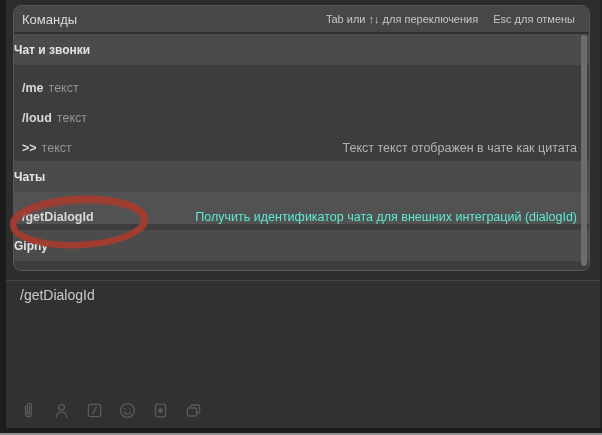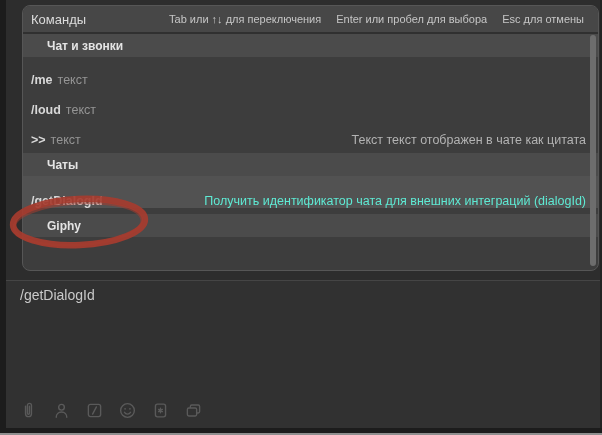--- a/index.html
+++ b/index.html
@@ -6,28 +6,28 @@
   body{font-family:"Liberation Sans",sans-serif;}
   .screen{position:relative;width:602px;height:435px;background:#2d2d2d;overflow:hidden;}
 
   
   .left-edge{position:absolute;left:0;top:0;width:6px;height:100%;background:#1c1c1c;}
   .right-edge{position:absolute;right:0;top:0;width:2px;height:100%;background:#232323;}
   .bottom-strip{position:absolute;left:0;right:0;bottom:2px;height:5px;background:#1c1c1c;}
   .bottom-border{position:absolute;left:0;right:0;bottom:0;height:2px;background:#8f8f8f;}
 
   
-  .palette{position:absolute;left:22px;top:5px;width:577px;height:266px;box-sizing:border-box;
+  .palette{position:absolute;left:13px;top:5px;width:577px;height:266px;box-sizing:border-box;
            background:#3d3d3d;border:1px solid #565656;border-radius:8px;overflow:hidden;}
   .palette-header{height:26px;background:#474747;border-bottom:2px solid #303030;
                   display:flex;align-items:center;padding:0 14px 0 8px;}
   .palette-title{font-size:13px;color:#dcdcdc;}
   .palette-hints{margin-left:auto;display:flex;gap:15px;font-size:11px;color:#c6c6c6;white-space:nowrap;}
-  .section-label{height:23px;background:#4b4b4b;display:flex;align-items:center;
-                 padding:0 24px;font-size:12px;font-weight:bold;color:#e4e4e4;}
+  .section-label{height:31px;background:#4b4b4b;display:flex;align-items:center;
+                 padding:0 0;font-size:12px;font-weight:bold;color:#e4e4e4;}
   .section{margin-top:0;}
   .section + .section{margin-top:6px;}
   .item{height:30px;display:flex;align-items:flex-end;padding:0 12px 0 8px;font-size:12.5px;white-space:nowrap;}
   .item .cmd{font-weight:bold;color:#d8d8d8;}
   .item .arg{color:#959595;margin-left:5px;margin-top:20px;}
   .item .desc{margin-left:auto;color:#b3b3b3;text-align:right;}
   .item.selected{height:32px;background:#525252;}
   .item.selected .desc{color:#5eead4;font-weight:400;}
   .item:not(.selected){height:28px;}
   .section:first-child .item{height:30px;}
@@ -51,21 +51,20 @@
 
 <div class="screen">
   <div class="left-edge"></div>
   <div class="right-edge"></div>
 
   <div class="palette">
     <div class="palette-header">
       <span class="palette-title">Команды</span>
       <span class="palette-hints">
           <span>Tab или ↑↓ для переключения</span>
-          <span>Enter или пробел для выбора</span>
           <span>Esc для отмены</span>
         </span>
     </div>
     <div>
         <div class="section">
           <div class="section-label">Чат и звонки</div>
           <div class="item">
             <span class="cmd">/me</span>
             <span class="arg">текст</span>
           </div>

